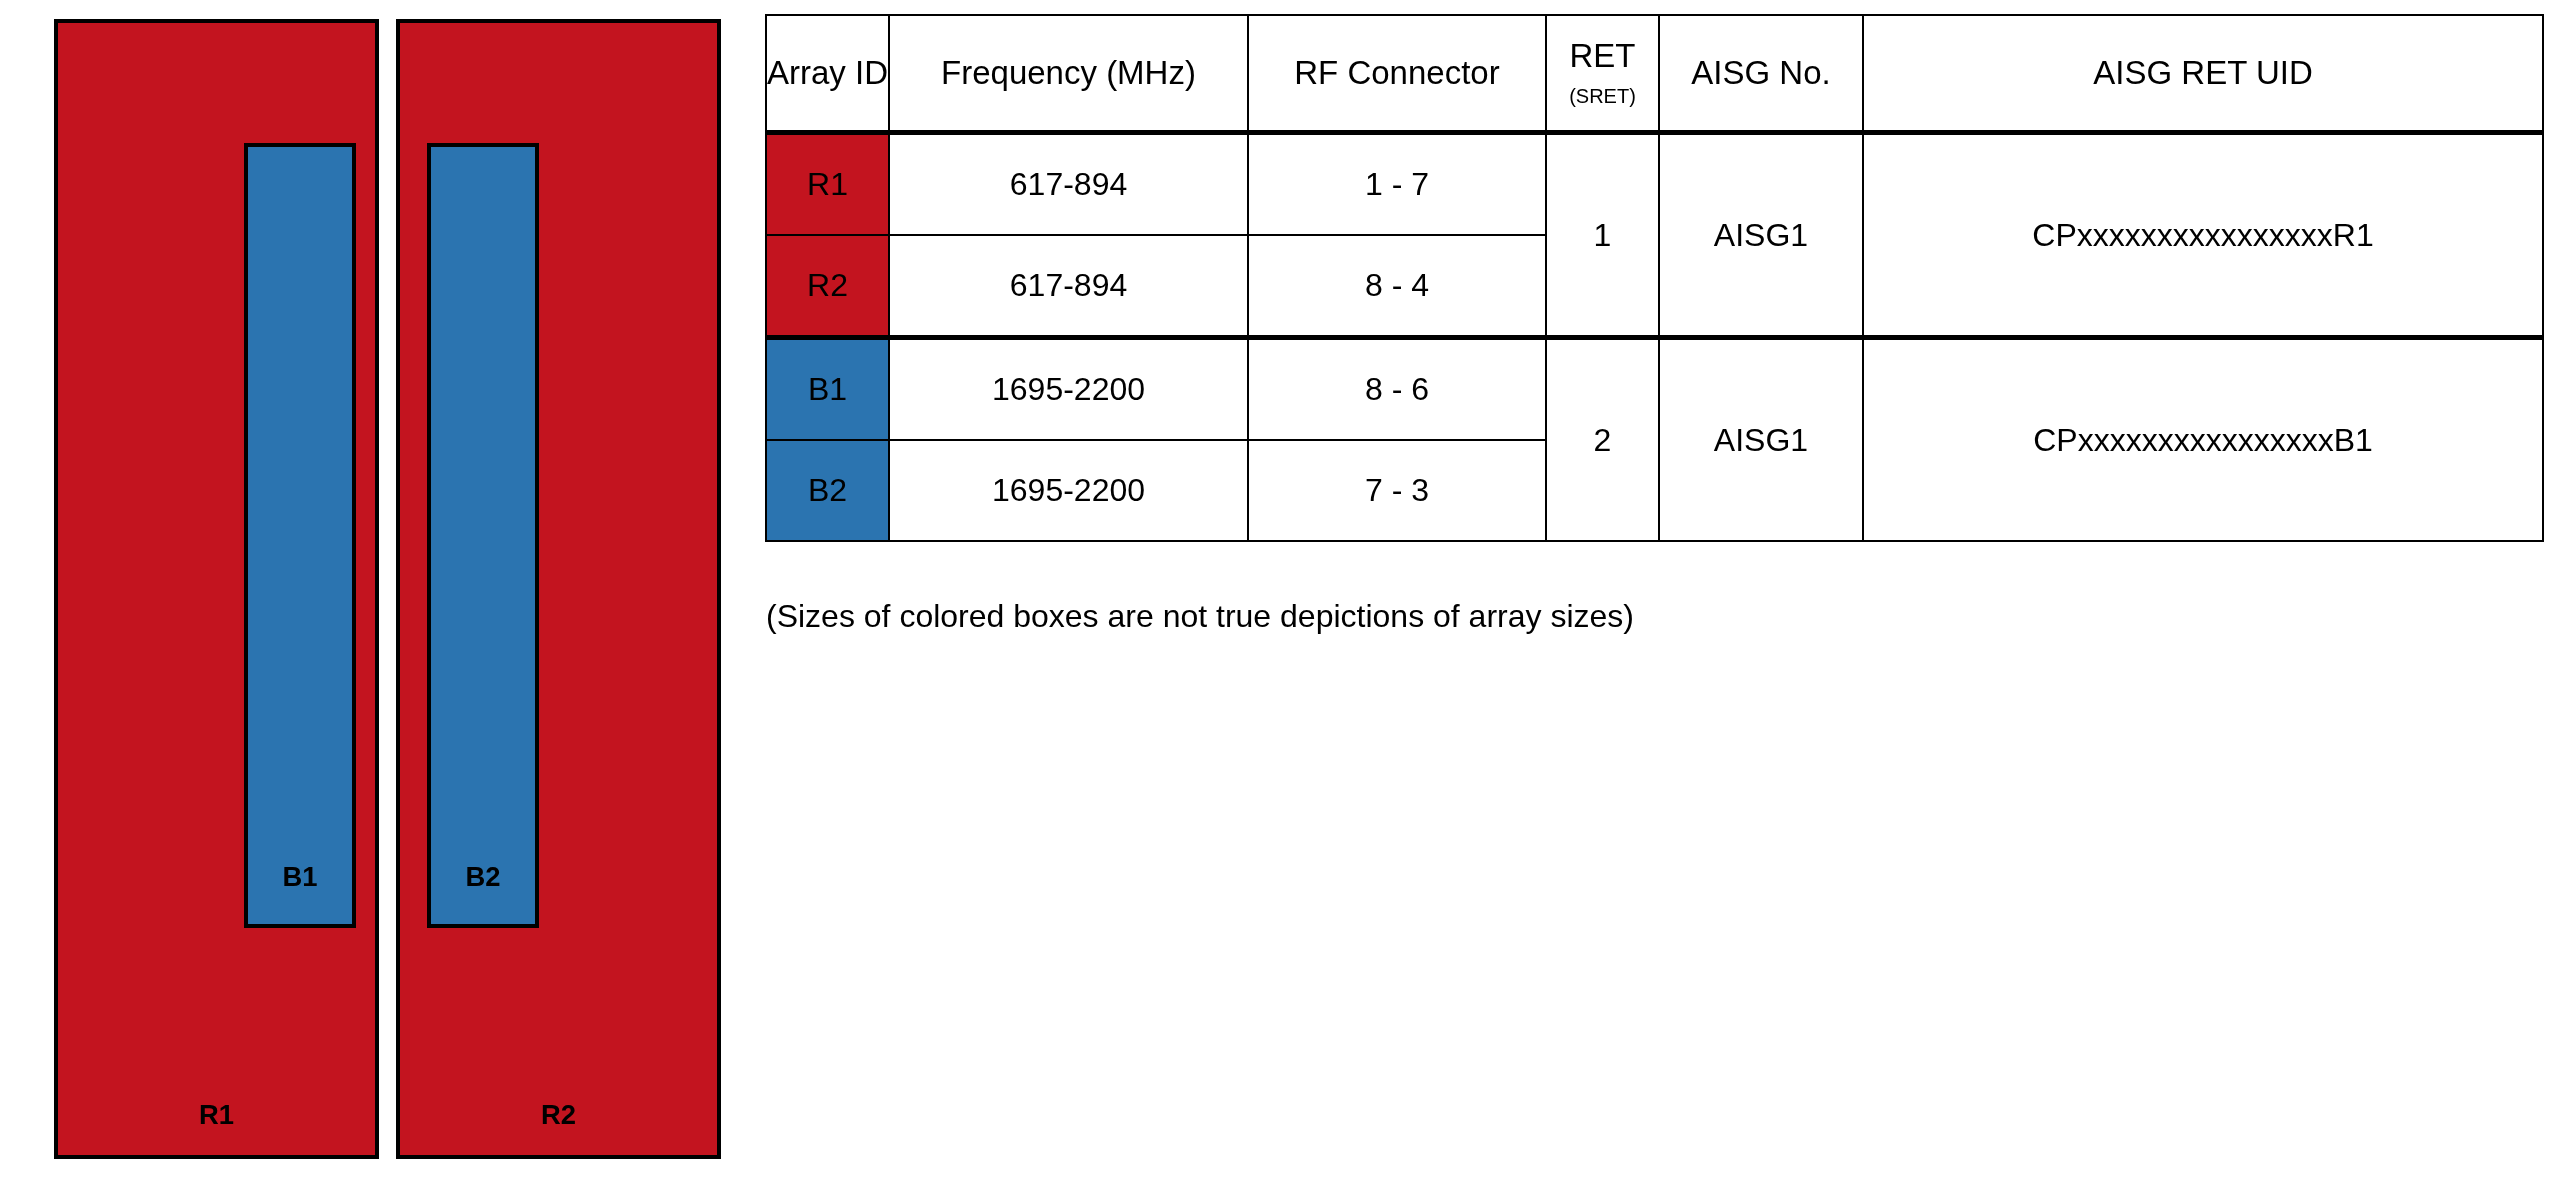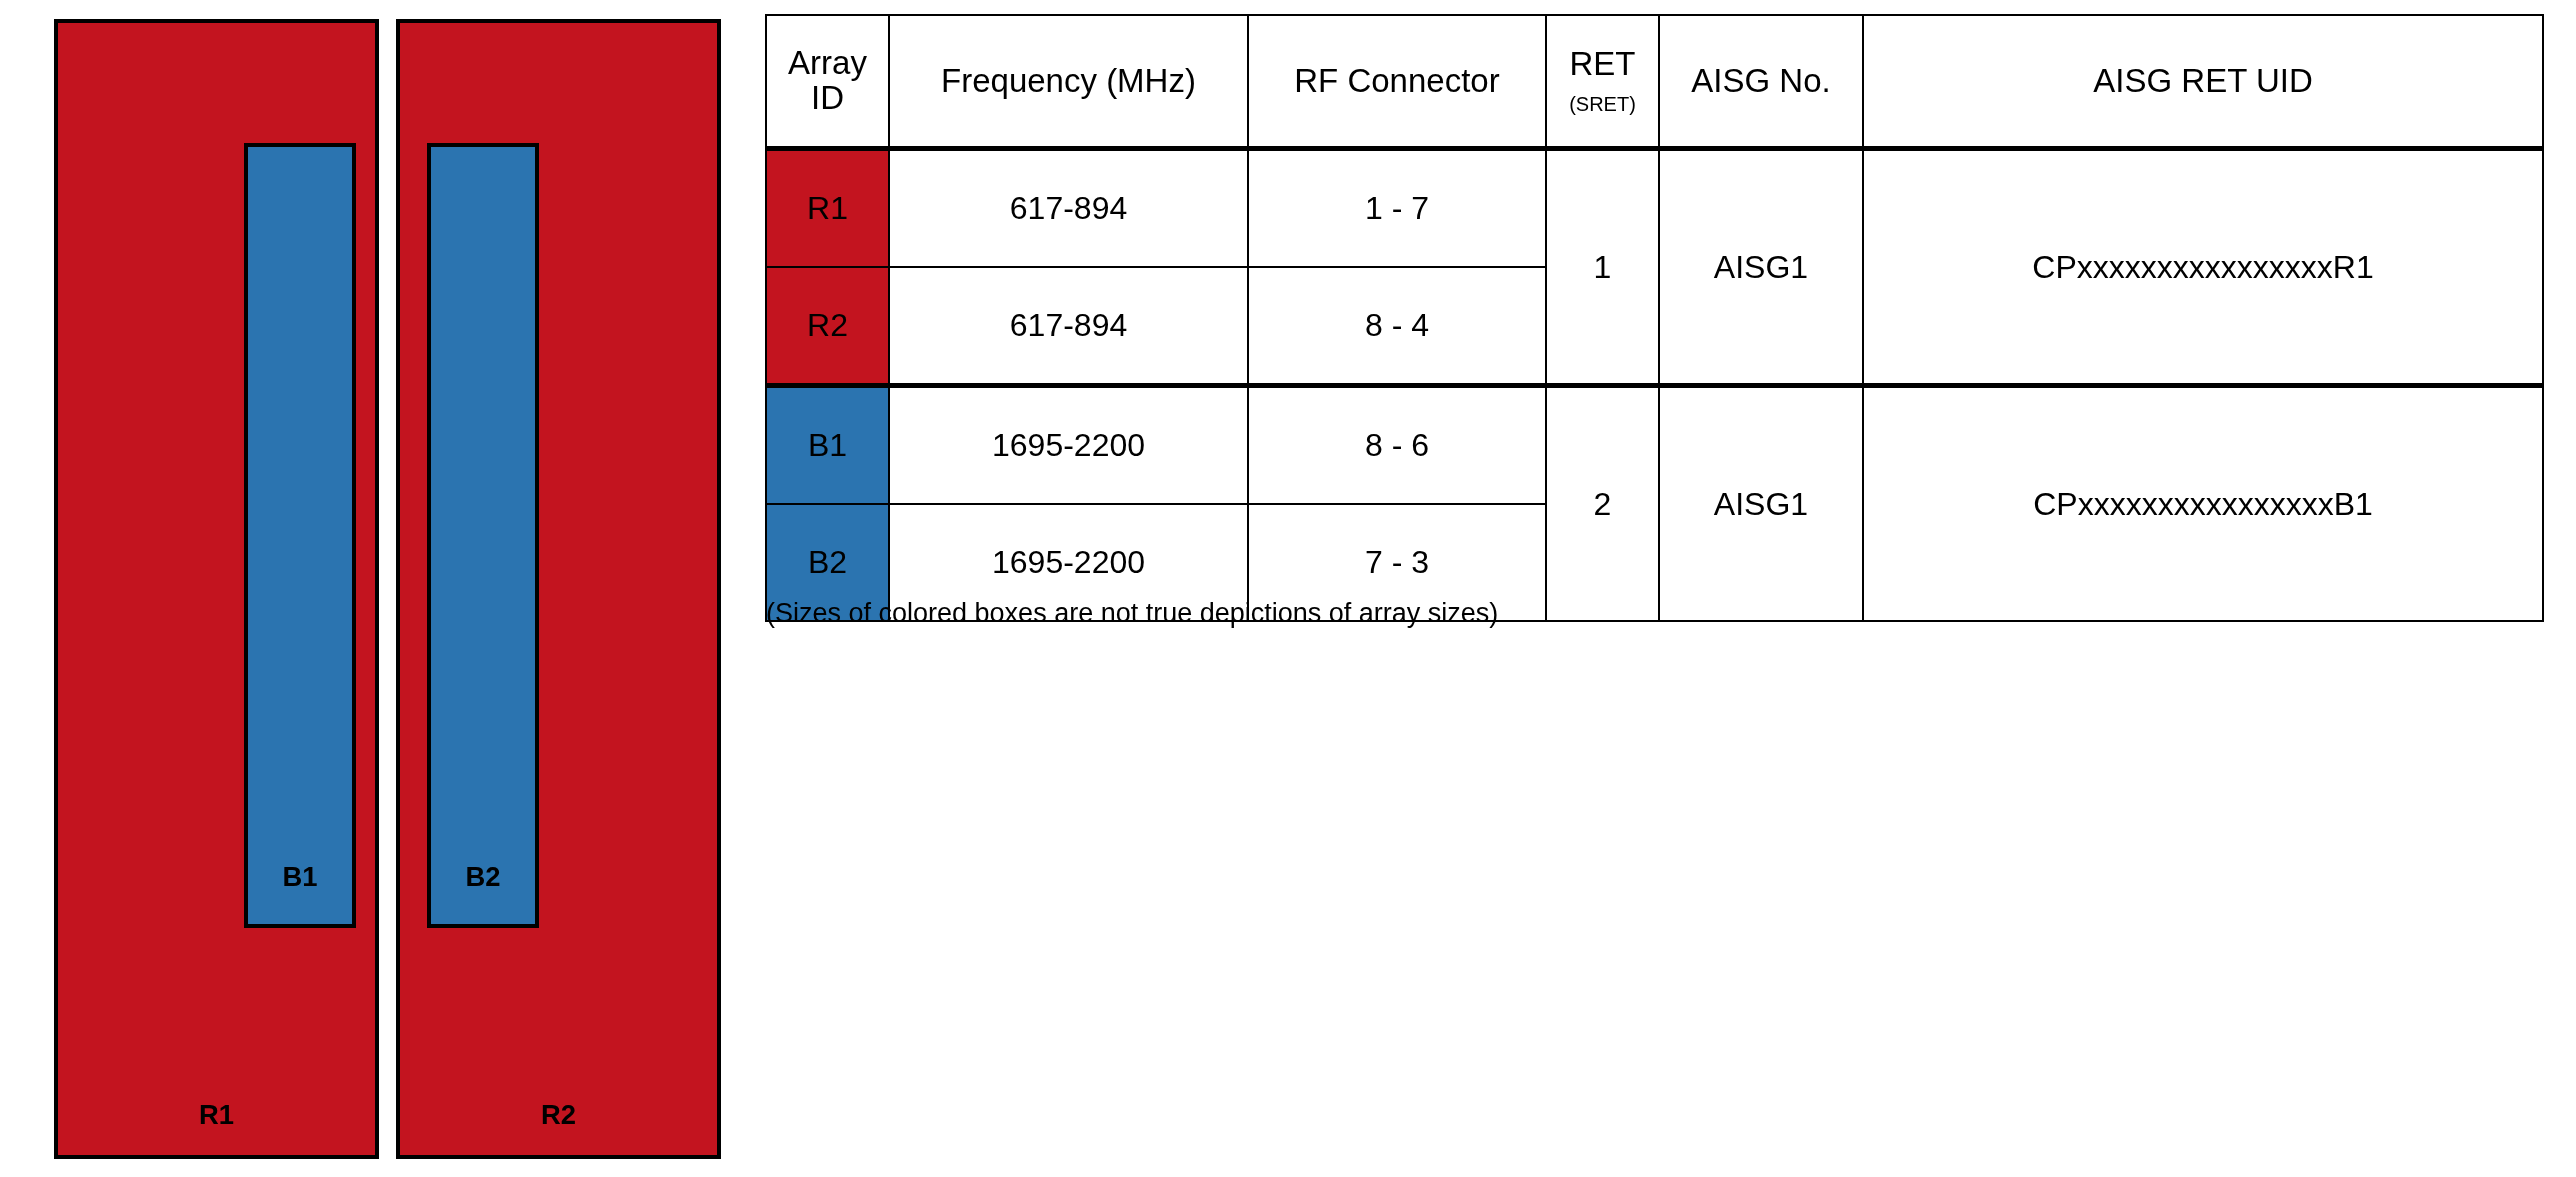--- a/index.html
+++ b/index.html
@@ -87,21 +87,21 @@
     background: #ffffff;
   }
 
   table.config-table th,
   table.config-table td {
     border: 2.9px solid #000000;
     text-align: center;
     vertical-align: middle;
     color: #000000;
     font-weight: normal;
-    padding: 8px;
+    padding: 0;
   }
 
   
   table.config-table thead th {
     height: 114px;
     font-size: 33px;
     line-height: 1.05;
   }
   th.ret-head {
     font-size: 33px;
@@ -141,21 +141,21 @@
   col.col-rf          { width: 298px; }
   col.col-ret         { width: 113px; }
   col.col-aisg-no     { width: 204px; }
   col.col-uid         { width: 680px; }
 
   
   #table-note {
     position: absolute;
     left: 766px;
     top: 597px;
-    font-size: 27px;
+    font-size: 32px;
     color: #000000;
     line-height: 1.2;
     white-space: nowrap;
   }
 </style>
 </head>
 <body>
 
 <div id="array-diagram">
 

